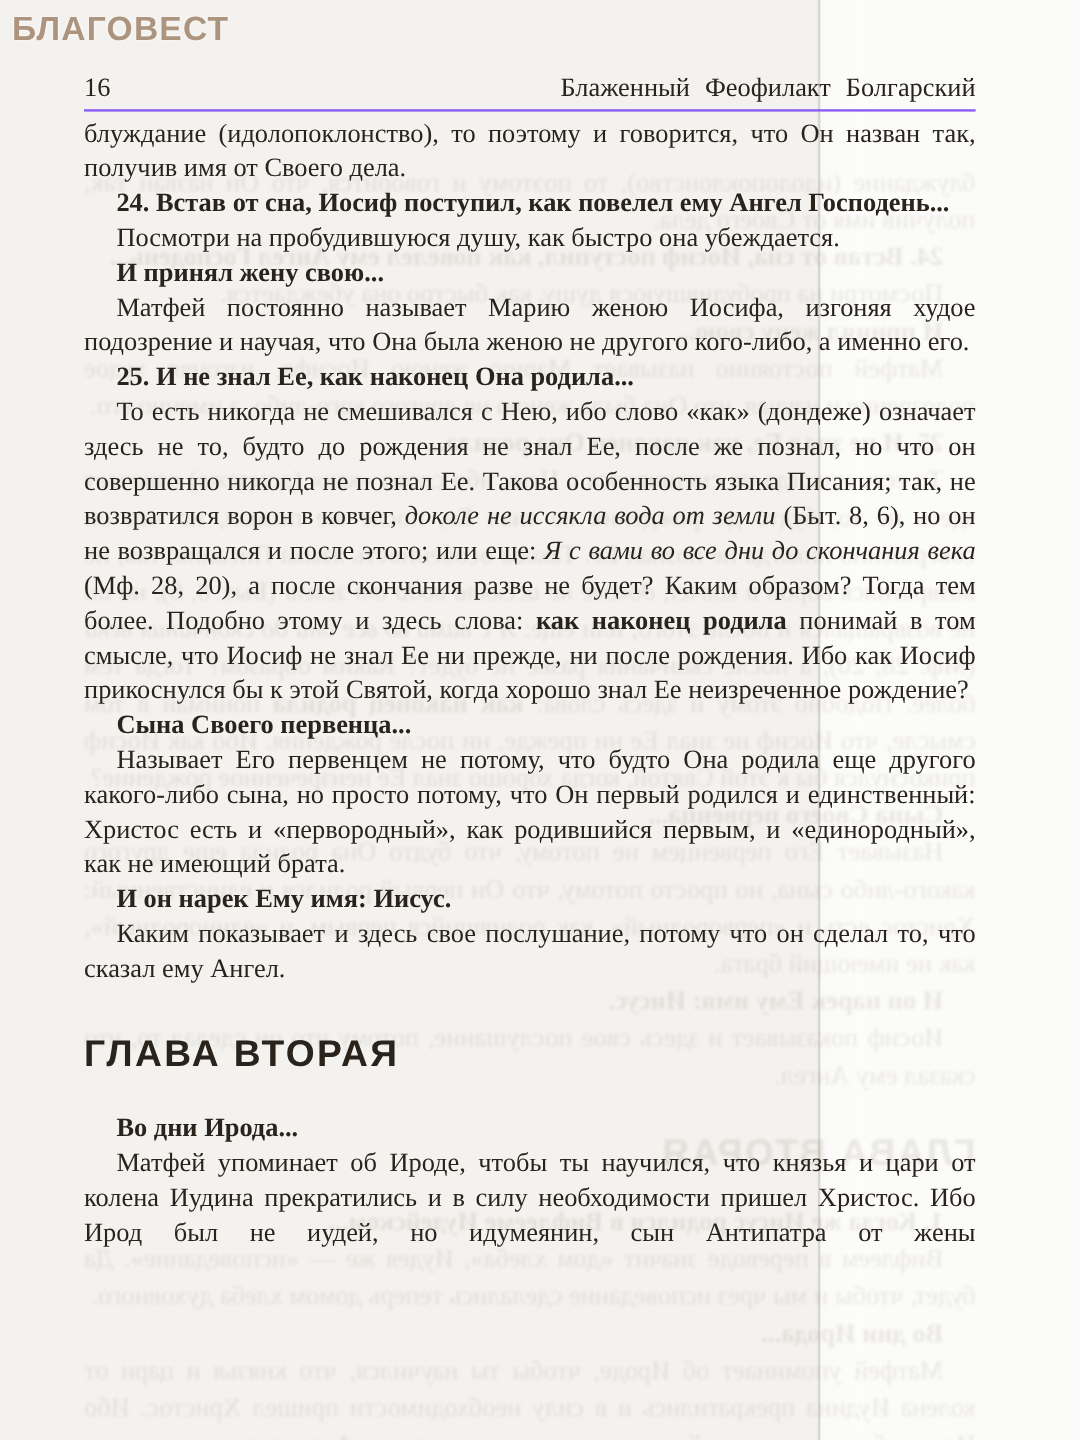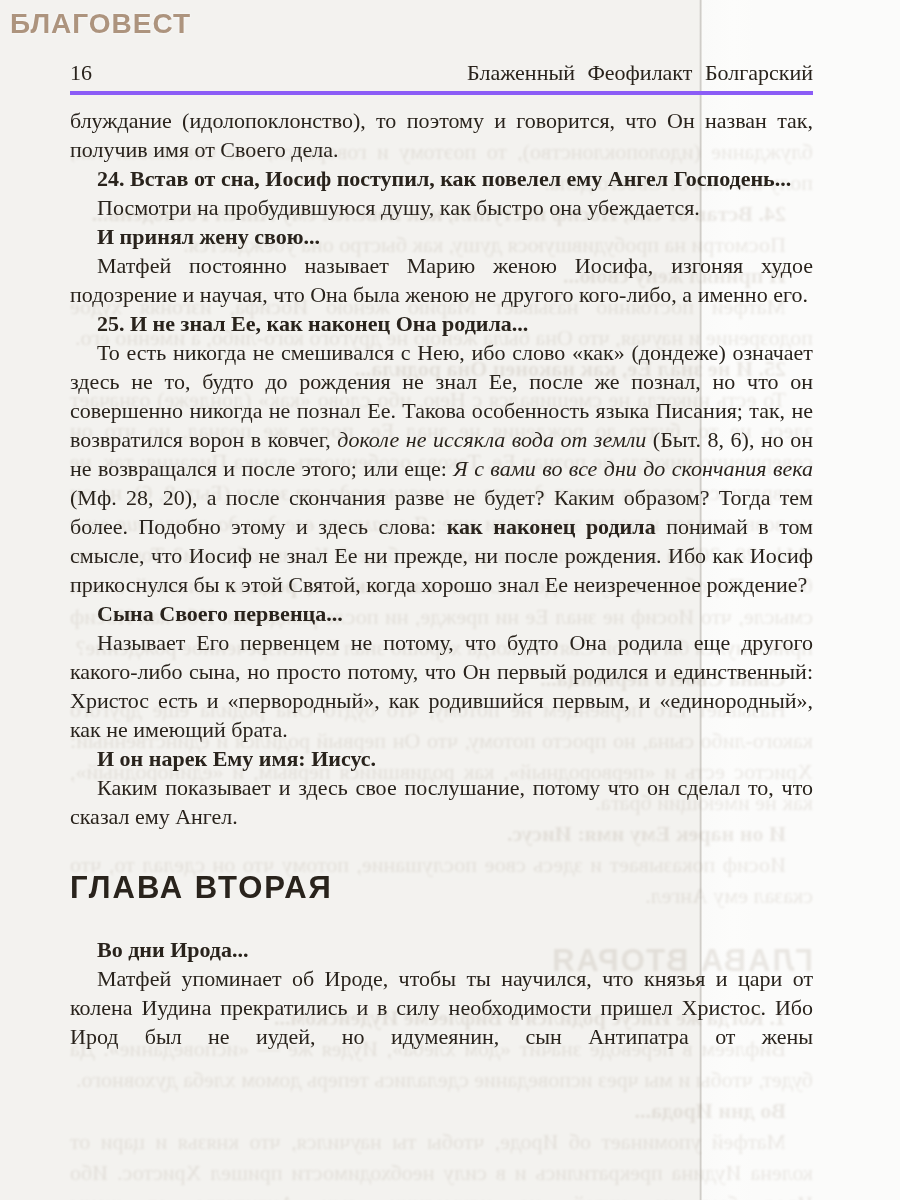--- a/index.html
+++ b/index.html
@@ -7,21 +7,20 @@
     width: 900px; height: 1200px;
     font-family: "Liberation Serif", serif;
     background: var(--c-edge, #fbfbfa);
     overflow: hidden;
   }
   .photo {
     position: relative;
     width: 736px; height: 1200px;
     background: var(--c-page, #f3f2ef);
     color: var(--c-ink, #29231c);
-    padding-left: 18px;
   }
   
   .edge-crease {
     position: absolute; top: 0; right: 52px; bottom: 0; width: 3px;
     background: linear-gradient(to right, rgba(125,119,110,0), rgba(125,119,110,0.30), rgba(125,119,110,0.05));
   }
   .edge-strip {
     position: absolute; top: 0; right: 0; bottom: 0; width: 52px;
     background: linear-gradient(to right, #fafaf9, #fcfcfb 60%, #fbfbfa);
   }
@@ -31,26 +30,26 @@
     font-family: "Liberation Sans", sans-serif;
     font-weight: bold; font-size: 28px; letter-spacing: 1px;
     color: var(--c-logo, #ad947e);
     text-shadow: 0 0 3px rgba(255,255,255,0.85);
   }
   
   .page-header {
     position: absolute; top: 60px; left: 70px; width: 743px;
     display: flex; justify-content: space-between; align-items: flex-end;
     font-size: 22px; padding-bottom: 5px;
-    border-bottom: 4px solid #8b5cf6;
+    border-bottom: 2px solid #8b5cf6;
   }
   .running-title { word-spacing: 7px; }
   
   .column {
-    position: absolute; top: 106px; left: 70px; width: 743px;
+    position: absolute; top: 96px; left: 70px; width: 743px;
     font-size: 22px; line-height: 29px; z-index: 2;
   }
   .para { margin: 0; text-align: justify; text-indent: 27px; }
   .para.no-indent { text-indent: 0; }
   .para.fill-last { text-align-last: justify; }
   .verse { margin: 0; text-indent: 27px; text-align: left; white-space: nowrap; }
   .run-regular { font-style: normal; font-weight: normal; }
   .run-italic { font-style: italic; }
   .run-bold { font-weight: bold; text-align: right; }
   .run-bolditalic { font-weight: bold; }

